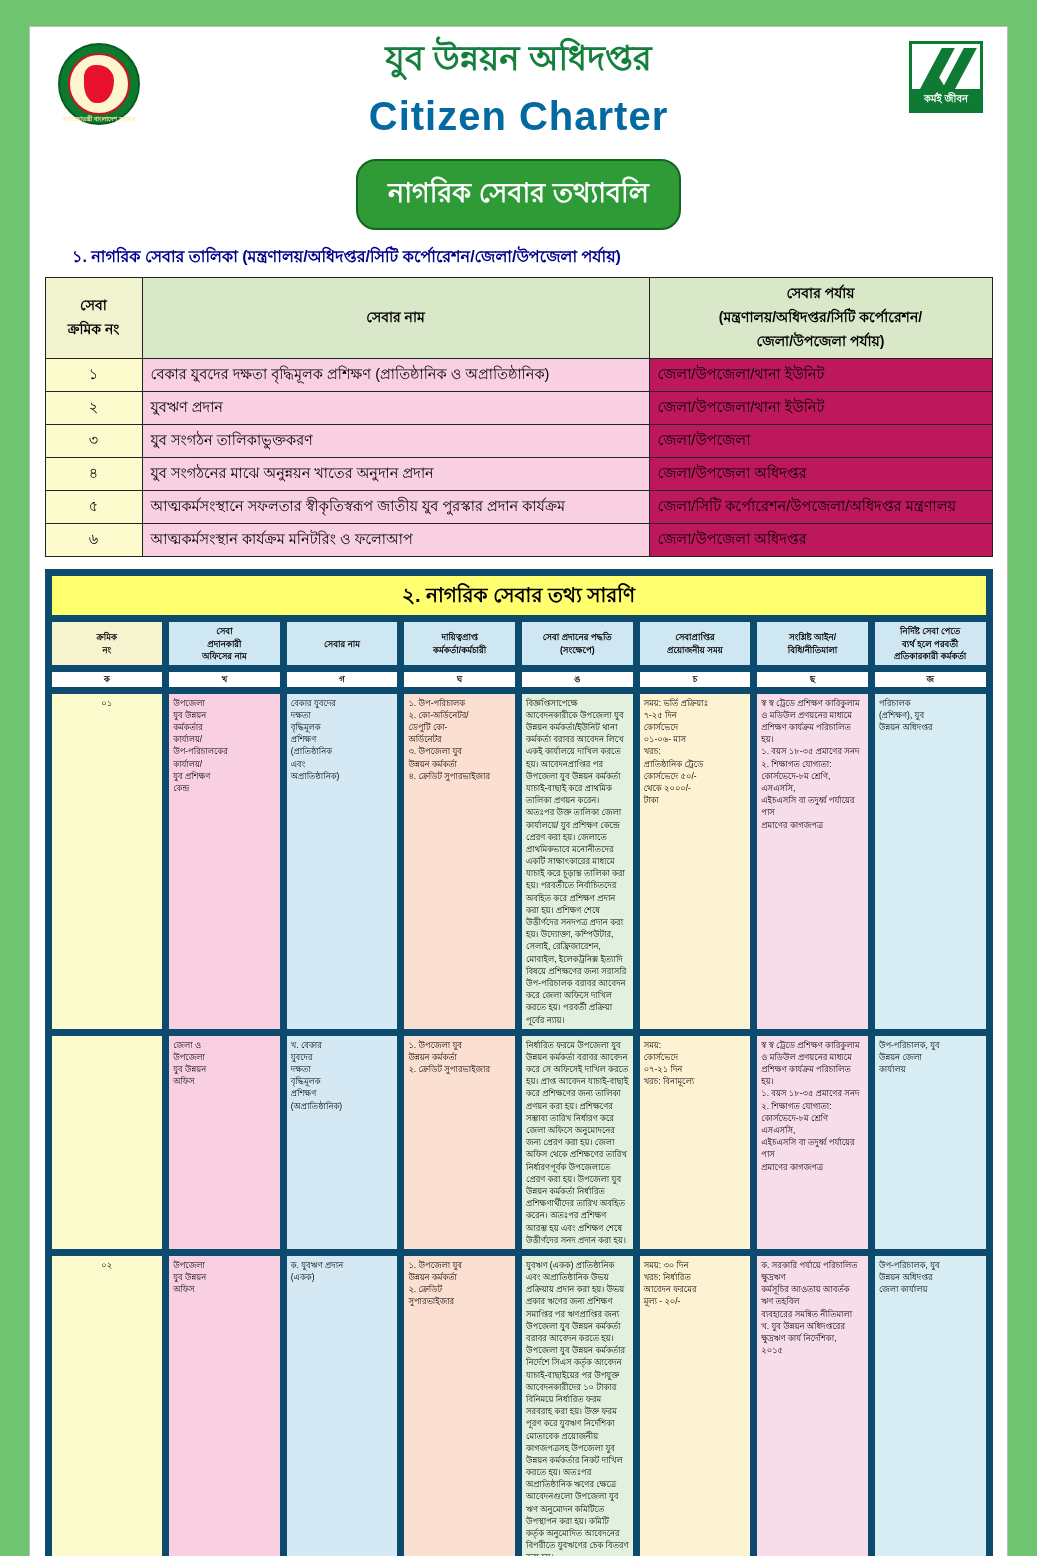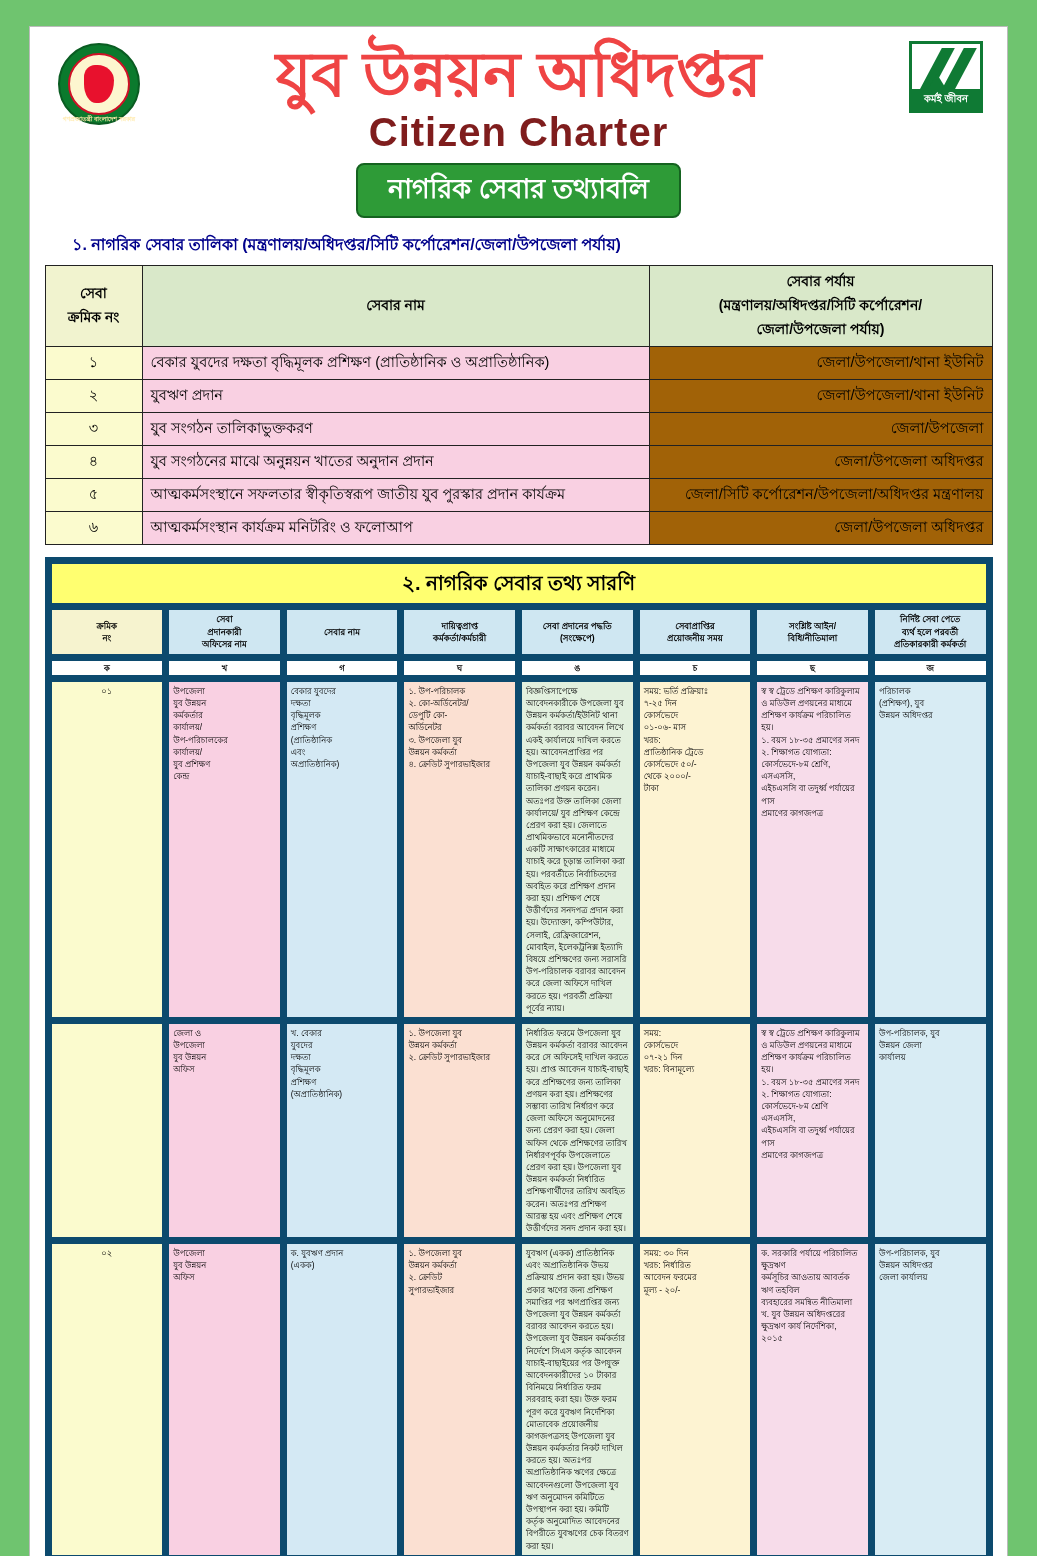--- a/index.html
+++ b/index.html
@@ -46,37 +46,37 @@
   .brand-badge .s1{left:16px;}
   .brand-badge .s2{left:38px;}
   .brand-badge .tri{
     position:absolute;left:14px;top:30px;width:0;height:0;
     border-left:11px solid transparent;border-right:11px solid transparent;border-bottom:18px solid #0f7a34;
   }
   .brand-badge .cap{
     position:absolute;bottom:0;left:0;right:0;background:#0f7a34;color:#fff;
     font-size:10px;font-weight:bold;text-align:center;padding:2px 0;
   }
-  .t-red{color:#ef4444;font-size:62px;font-weight:bold;line-height:1.15;text-align:center;}
+  .t-red{color:#15803d;font-size:34px;font-weight:bold;line-height:1.15;text-align:center;}
   .t-blue{color:#00008b;font-size:33px;font-weight:bold;margin-top:6px;}
-  .t-cc{color:#7f1d1d;font-size:40px;font-weight:bold;letter-spacing:1px;margin-top:0;}
+  .t-cc{color:#0369a1;font-size:40px;font-weight:bold;letter-spacing:1px;margin-top:16px;}
   .pill{
     display:inline-block;background:#2e9b37;color:#ffffff;font-size:27px;font-weight:bold;
-    border:2px solid #156320;border-radius:8px;padding:3px 30px;margin-top:8px;
+    border:2px solid #156320;border-radius:20px;padding:11px 30px;margin-top:20px;
   }
   
   .s1-title{color:#00008b;font-size:16px;font-weight:bold;margin:14px 0 6px 28px;}
   table{border-collapse:collapse;}
   .tb1{width:948px;margin:0 auto;}
   .tb1 td{border:1px solid #222;padding:4px 8px;font-size:14.5px;vertical-align:middle;}
   .tb1 .h{font-weight:bold;text-align:center;background:#d9e8c9;white-space:pre-line;font-size:14px;}
   .tb1 .h.cno{background:#f1f3cf;}
   .tb1 .cno{width:80px;background:#fbfbce;text-align:center;}
   .tb1 .cname{width:490px;background:#f9d0e2;}
-  .tb1 .clevel{background:#a16207;text-align:right;}
+  .tb1 .clevel{background:#be185d;}
   
   .tb2-wrap{margin-top:12px;}
   .tb2{width:948px;margin:0 auto;table-layout:fixed;}
   .tb2 td{border:7px solid #0c4a6e;padding:3px 4px;font-size:8.4px;vertical-align:top;white-space:pre-line;line-height:1.45;}
   .tb2 .ttl{background:#ffff70;font-size:20px;font-weight:bold;text-align:center;padding:5px;white-space:normal;}
   .tb2 .hh{background:#cfe7f2;font-weight:bold;text-align:center;vertical-align:middle;font-size:8.6px;}
   .tb2 .hh.cno{background:#f6f3cf;}
   .tb2 .letters td{background:#ffffff;text-align:center;font-weight:bold;padding:1px;}
   .col1{width:30px;background:#fbfbce;text-align:center;}
   .col2{width:60px;background:#f9d0e2;}

